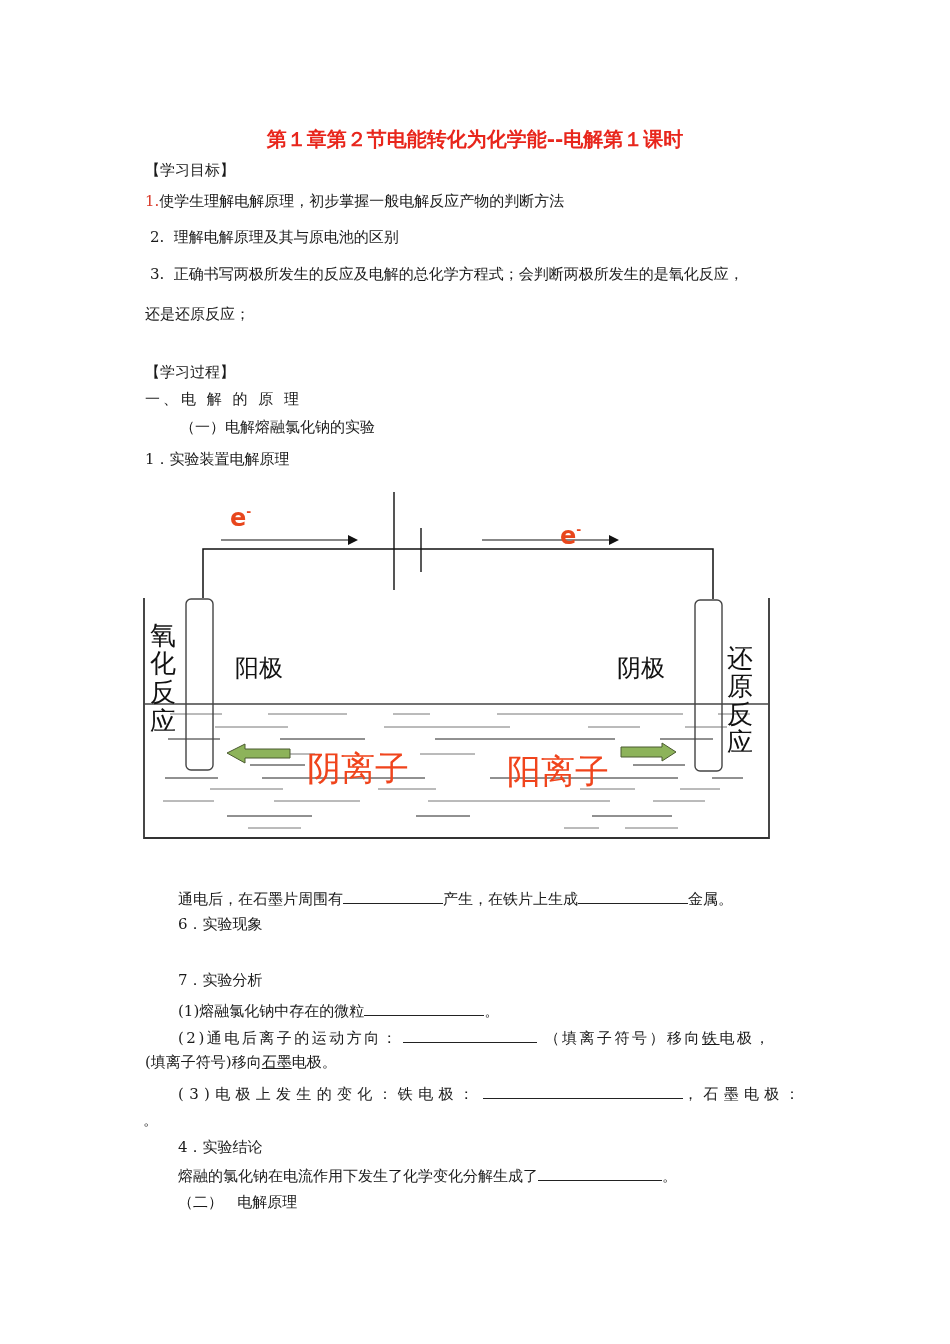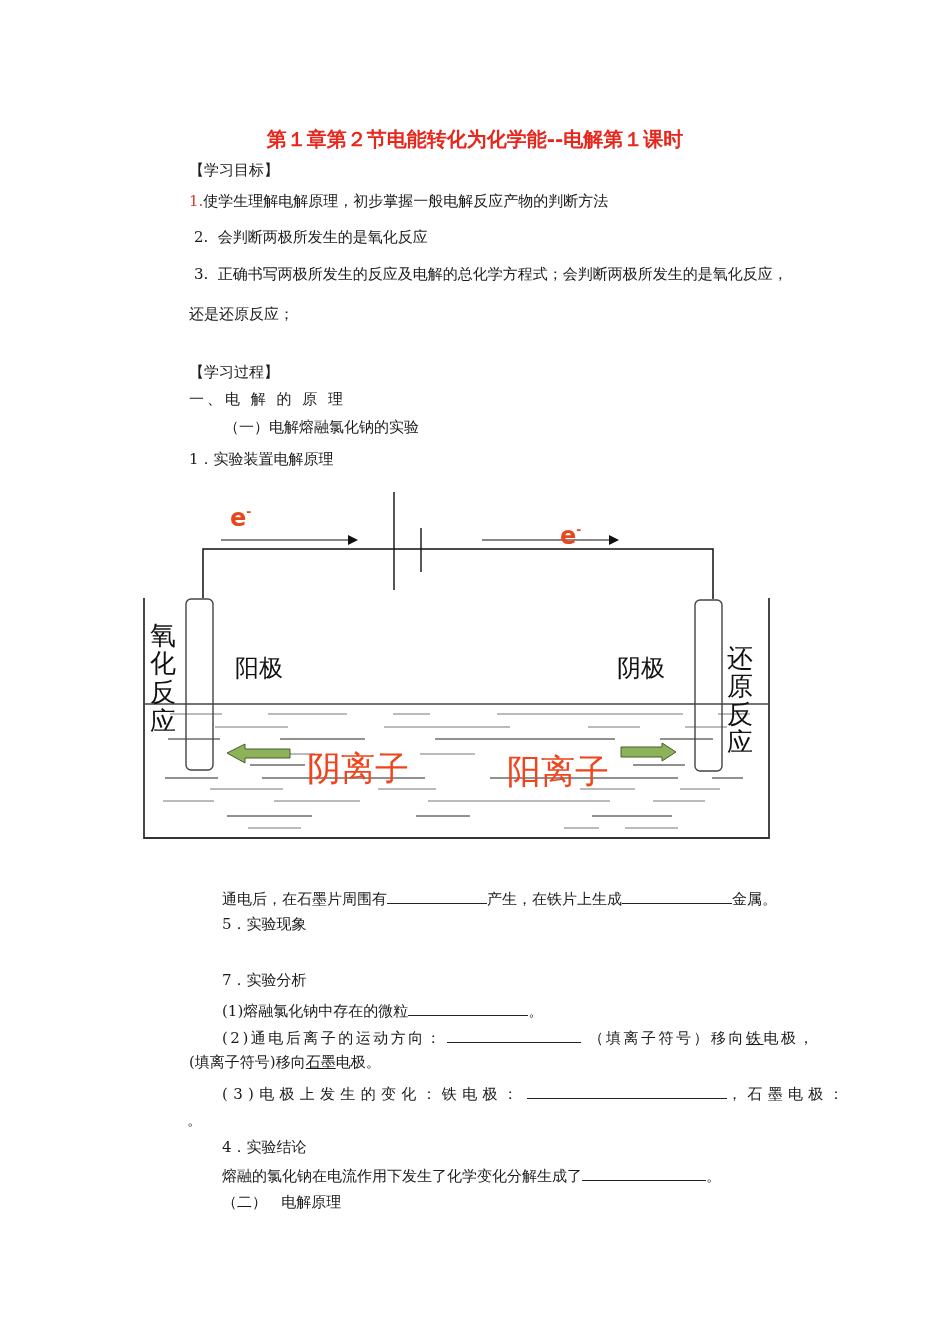--- a/index.html
+++ b/index.html
@@ -1,38 +1,38 @@
 <!DOCTYPE html>
 <html><head>
 <meta charset="utf-8">
 <style>
   html, body { margin:0; padding:0; background:#ffffff; }
   body { width:950px; height:1344px; position:relative; overflow:hidden;
          font-family:"DejaVu Serif","Liberation Serif",serif; color:#1a1a1a; }
   .abs { position:absolute; white-space:nowrap; }
-  .t { font-size:15px; line-height:20px;margin-left:44px; }
+  .t { font-size:15px; line-height:20px; }
   .title { left:0; width:950px; text-align:center; top:126px; font-size:20px; font-weight:bold;
            color:#e8261c; font-family:"DejaVu Sans","Liberation Sans",sans-serif; }
   .red { color:#d93a2a; }
   .blank { display:inline-block; border-bottom:1px solid #222; height:16px; vertical-align:baseline; }
   .ul { text-decoration:underline; }
   svg text { font-family:"DejaVu Sans","Liberation Sans",sans-serif; }
 </style>
 </head>
 <body>
 
 <div class="abs title">第１章第２节电能转化为化学能--电解第１课时</div>
 
 <div class="abs t" style="left:145px;top:160px">【学习目标】</div>
 
 <div class="abs t" style="left:145px;top:191px">
   <span class="red">1.</span><span>使学生理解电解原理，初步掌握一般电解反应产物的判断方法</span>
 </div>
 <div class="abs t" style="left:150px;top:227px">
-  <span>2.</span>&nbsp;&nbsp;<span>会判断两极所发生的是氧化反应</span>
+  <span>2.</span>&nbsp;&nbsp;<span>理解电解原理及其与原电池的区别</span>
 </div>
 <div class="abs t" style="left:150px;top:264px">
   <span>3.</span>&nbsp;&nbsp;<span>正确书写两极所发生的反应及电解的总化学方程式；会判断两极所发生的是氧化反应，</span>
 </div>
 <div class="abs t" style="left:145px;top:304px">还是还原反应；</div>
 
 <div class="abs t" style="left:145px;top:362px">【学习过程】</div>
 <div class="abs t" style="left:145px;top:389px;letter-spacing:3px">一、电 解 的 原 理</div>
 <div class="abs t" style="left:180px;top:417px">（一）电解熔融氯化钠的实验</div>
 <div class="abs t" style="left:145px;top:449px">1．实验装置电解原理</div>
@@ -116,21 +116,21 @@
     <text x="727" y="751">应</text>
   </g>
 
   <polygon points="227,753 245,744 245,749 290,749 290,758 245,758 245,763" fill="#8db35a" stroke="#4a5a30" stroke-width="1"></polygon>
   <polygon points="621,747 662,747 662,743 676,752 662,761 662,757 621,757" fill="#8db35a" stroke="#4a5a30" stroke-width="1"></polygon>
 
   <text x="307" y="780" font-size="34" fill="#f0441c">阴离子</text>
   <text x="507" y="783" font-size="34" fill="#f0441c">阳离子</text>
 </svg>
 
-<div class="abs t" style="left:178px;top:914px">5．实验现象</div>
+<div class="abs t" style="left:178px;top:914px">6．实验现象</div>
 <div class="abs t" style="left:178px;top:887px">
   <span>通电后，在石墨片周围有</span><span class="blank" style="width:100px"></span><span>产生，在铁片上生成</span><span class="blank" style="width:110px"></span><span>金属。</span>
 </div>
 
 <div class="abs t" style="left:178px;top:970px">7．实验分析</div>
 <div class="abs t" style="left:178px;top:999px">
   <span>(1)熔融氯化钠中存在的微粒</span><span class="blank" style="width:120px"></span><span>。</span>
 </div>
 <div class="abs t" style="left:178px;top:1026px;letter-spacing:2.5px">
   <span>(2)通电后离子的运动方向：</span><span class="blank" style="width:134px;margin-left:4px"></span>&nbsp;<span>（填离子符号）移向</span><span class="ul">铁</span><span>电极，</span>

